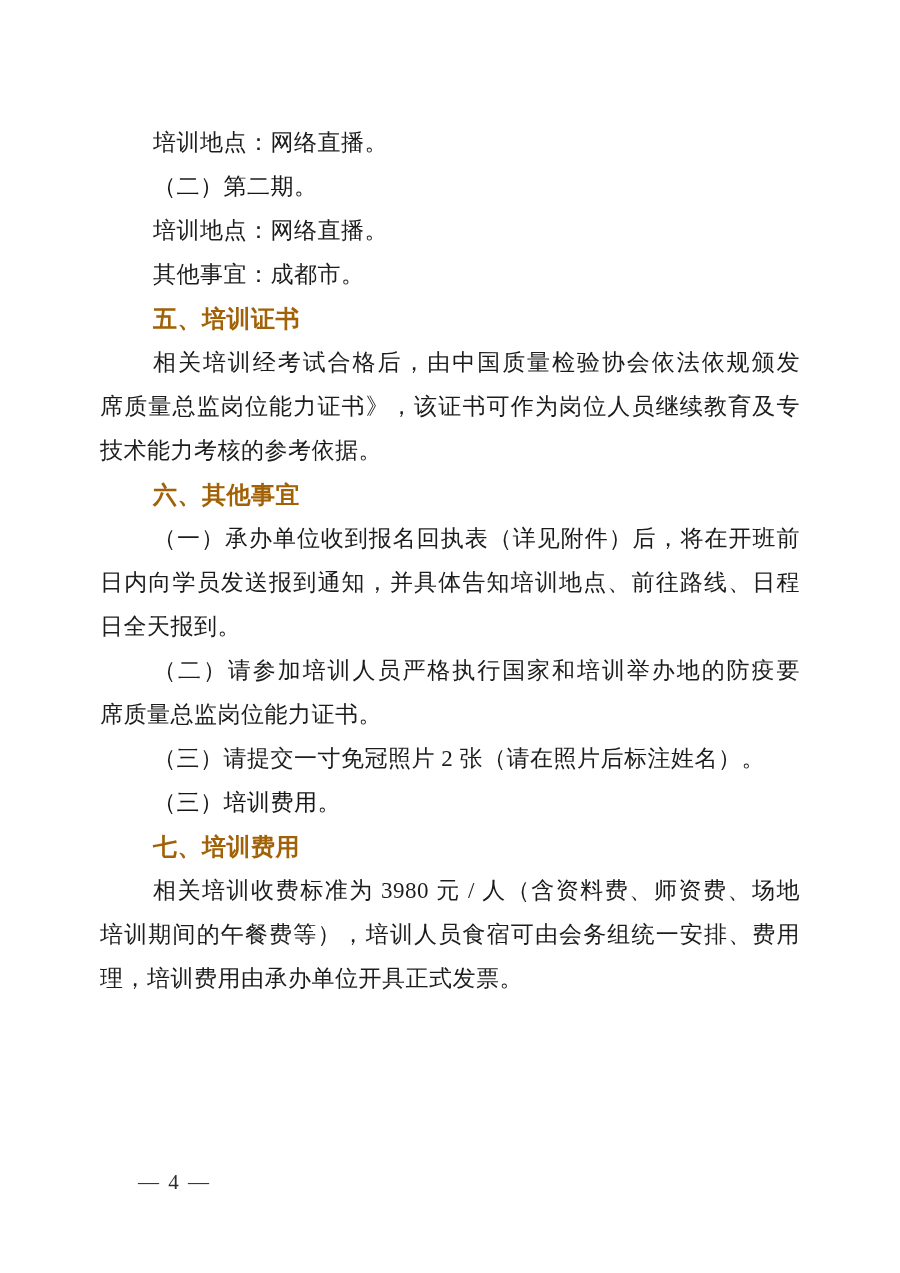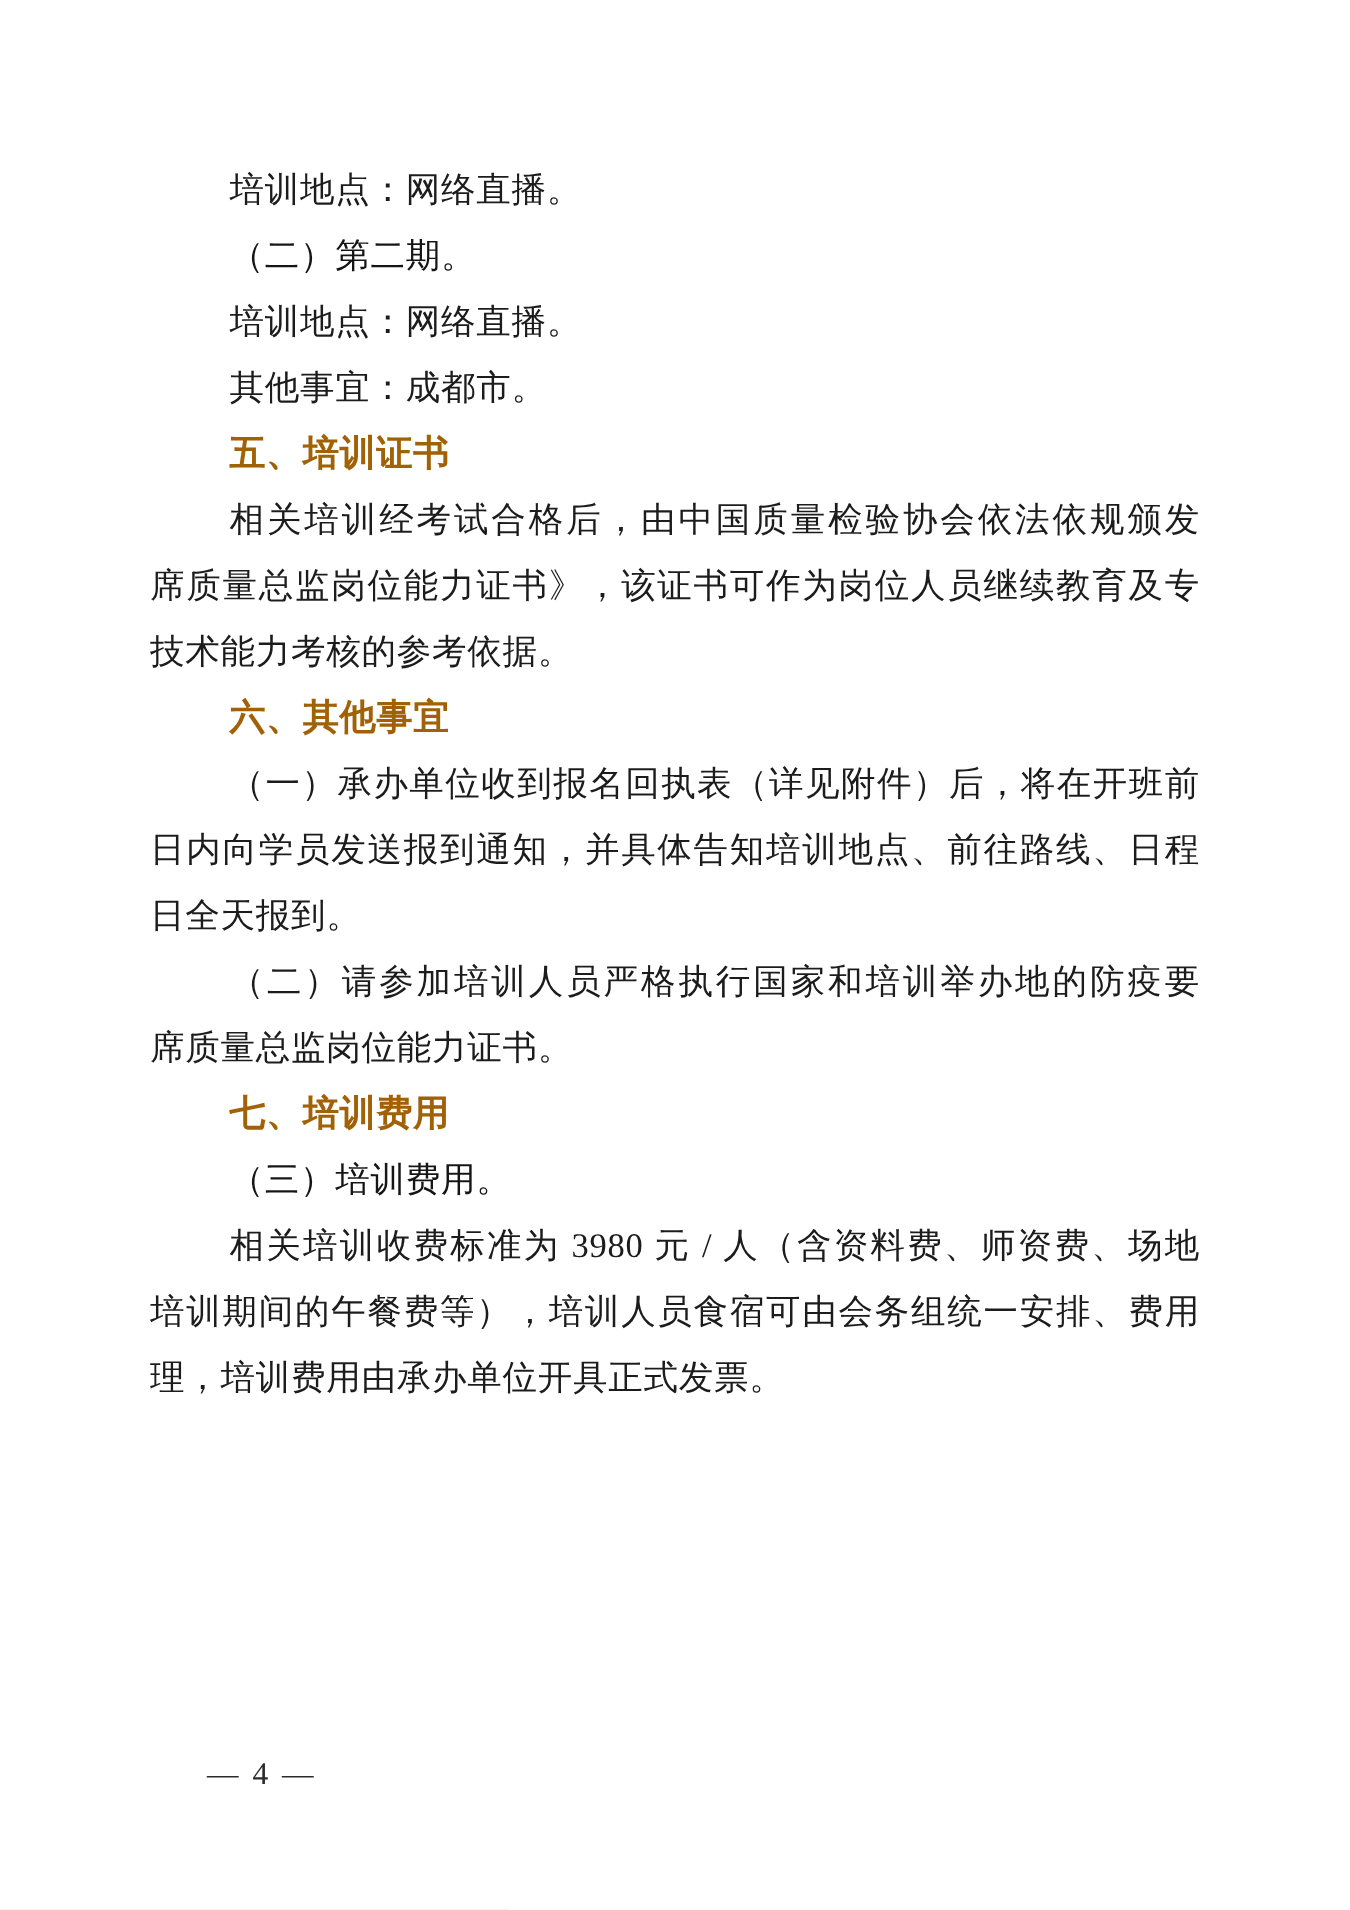--- a/index.html
+++ b/index.html
@@ -12,21 +12,21 @@
     width: 900px;
     height: 1273px;
     margin: 0 auto;
     background: #ffffff;
     overflow: hidden;
     font-family: "Liberation Serif", "DejaVu Serif", serif;
   }
   .doc-content {
     position: absolute;
     left: 100px;
-    top: 105px;
+    top: 121px;
     width: 700px;
   }
   .doc-line {
     height: 44px;
     line-height: 44px;
     font-size: 23px;
     color: #1c1c1c;
     white-space: nowrap;
     letter-spacing: 0.5px;
   }
@@ -73,20 +73,21 @@
       <div class="doc-line style-heading indent">五、培训证书</div>
       <div class="doc-line style-body indent justify">相关培训经考试合格后，由中国质量检验协会依法依规颁发《首</div>
       <div class="doc-line style-body justify">席质量总监岗位能力证书》，该证书可作为岗位人员继续教育及专业</div>
       <div class="doc-line style-body">技术能力考核的参考依据。</div>
       <div class="doc-line style-heading indent">六、其他事宜</div>
       <div class="doc-line style-body indent justify">（一）承办单位收到报名回执表（详见附件）后，将在开班前 7</div>
       <div class="doc-line style-body justify">日内向学员发送报到通知，并具体告知培训地点、前往路线、日程安</div>
       <div class="doc-line style-body">日全天报到。</div>
       <div class="doc-line style-body indent justify">（二）请参加培训人员严格执行国家和培训举办地的防疫要求，</div>
       <div class="doc-line style-body">席质量总监岗位能力证书。</div>
+      <div class="doc-line style-body indent">（三）请提交一寸免冠照片 2 张（请在照片后标注姓名）。</div>
+      <div class="doc-line style-sub indent">（三）培训费用。</div>
       <div class="doc-line style-heading indent">七、培训费用</div>
-      <div class="doc-line style-sub indent">（三）培训费用。</div>
       <div class="doc-line style-body indent justify">相关培训收费标准为 3980 元 / 人（含资料费、师资费、场地费、</div>
       <div class="doc-line style-body justify">培训期间的午餐费等），培训人员食宿可由会务组统一安排、费用自</div>
       <div class="doc-line style-body">理，培训费用由承办单位开具正式发票。</div>
     </div>
   <div class="page-footer">— 4 —</div>
 </div>
 
 </body></html>

